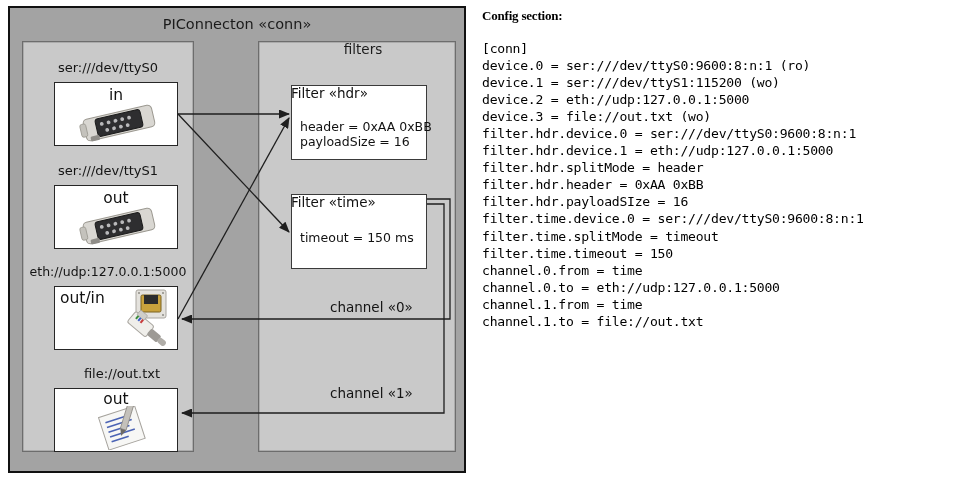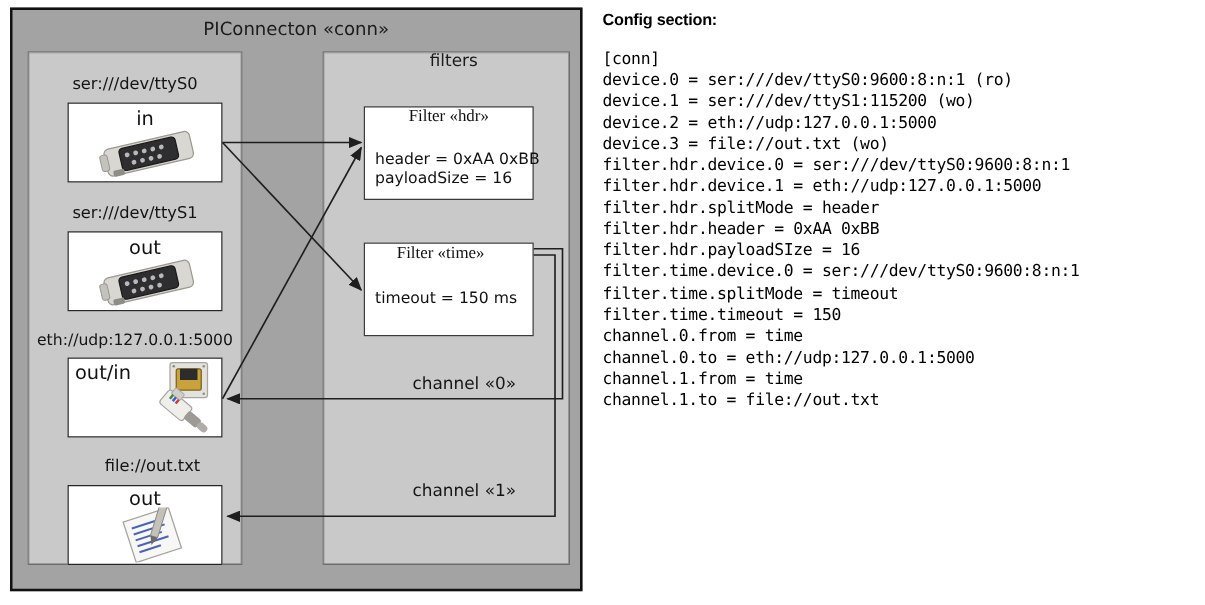--- a/index.html
+++ b/index.html
@@ -20,34 +20,34 @@
   
   .dev-label{position:absolute;text-align:center;font-size:13px;color:#141414;
              white-space:nowrap;}
   .dev-box{position:absolute;background:#fff;border:1.4px solid #262626;
            box-sizing:border-box;}
   .dev-io{position:absolute;font-size:15.5px;color:#111;white-space:nowrap;}
 
   
   .filter-box{position:absolute;background:#fff;border:1.4px solid #3a3a3a;
               box-sizing:border-box;}
-  .filter-title{position:absolute;left:0;top:6px;width:100%;text-align:center;
-                font-size:13.5px;color:#111;font-family:Liberation Serif, serif;}
+  .filter-title{position:absolute;left:0;top:6px;width:100%;
+                font-size:13.5px;color:#111;}
   .filter-props{position:absolute;left:9px;font-size:12.5px;color:#111;
                 line-height:15px;white-space:nowrap;}
 
   .chan-label{position:absolute;font-size:13.5px;color:#141414;white-space:nowrap;}
 
   
   svg.overlay{position:absolute;left:0;top:0;width:458px;height:467px;
               pointer-events:none;overflow:visible;}
 
   
   #config{position:absolute;left:482px;top:8px;width:476px;}
-  #config-heading{font-family:Liberation Sans, sans-serif;
+  #config-heading{font-family:Liberation Serif, serif;
                   font-size:13px;font-weight:bold;color:#000;letter-spacing:-0.2px;}
   #config-code{margin-top:16px;font-family:"DejaVu Sans Mono","Liberation Mono",monospace;
                font-size:13.1px;line-height:17.05px;color:#000;white-space:pre;
                letter-spacing:-0.25px;}
 </style>
 </head>
 <body>
 
 <div id="diagram">
 

